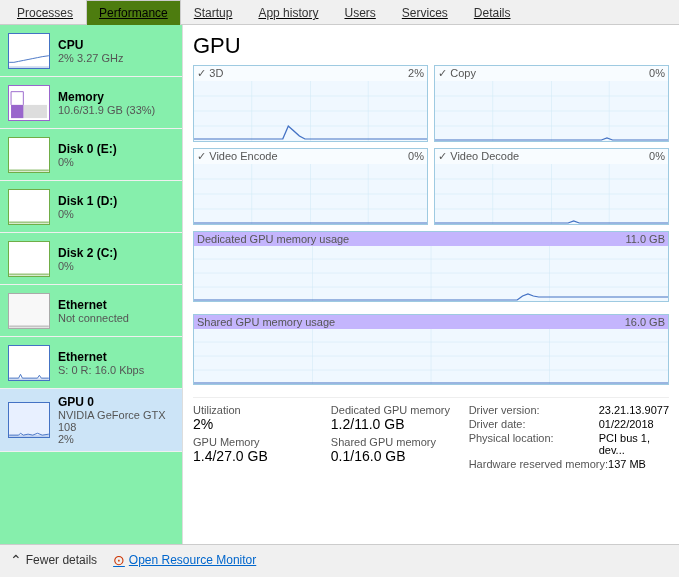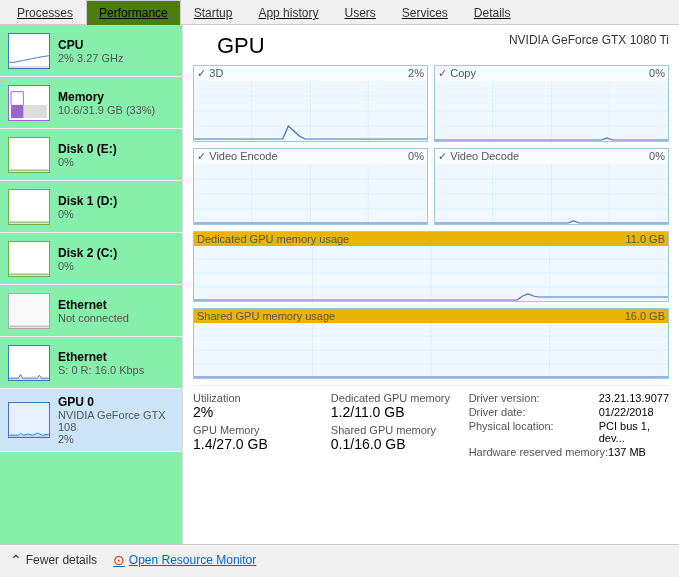--- a/index.html
+++ b/index.html
@@ -78,21 +78,21 @@
       overflow-y: auto;
       background: #fff;
     }
 
     .gpu-header {
       display: flex;
       justify-content: space-between;
       align-items: flex-start;
       margin-bottom: 6px;
     }
-    .gpu-title { font-size: 22px; font-weight: 300; color: #000; margin-left: 24px; }
+    .gpu-title { font-size: 22px; font-weight: 300; color: #000; }
     .gpu-model { font-size: 12px; color: #333; text-align: right; }
 
     
     .charts-row {
       display: flex;
       gap: 6px;
       margin-bottom: 6px;
     }
     .chart-box {
       flex: 1;
@@ -118,22 +118,22 @@
 
     
     .grid-line {
       stroke: #d0e8f5;
       stroke-width: 0.5;
     }
 
     
     .chart-box-full {
       border: 1px solid #9ecae1;
-      background: #eab308;
-      margin-bottom: 6px;
+      background: #c4b5fd;
+      margin-bottom: 12px;
     }
     .chart-area-full {
       height: 55px;
       background: #f0f8ff;
       position: relative;
       overflow: hidden;
     }
     .chart-area-full svg { width: 100%; height: 100%; }
 
     
@@ -311,21 +311,20 @@
         <div class="sidebar-sub">2%</div>
       </div>
     </div>
 
   </div>
 
   <div class="content">
 
     <div class="gpu-header">
       <div class="gpu-title">GPU</div>
-      <div class="gpu-model">NVIDIA GeForce GTX 1080 Ti</div>
     </div>
 
     <div class="charts-row">
       <div class="chart-box">
         <div class="chart-label">
           <span>✓ 3D</span>
           <span>2%</span>
         </div>
         <div class="chart-area">
           <svg viewBox="0 0 210 60" preserveAspectRatio="none">

